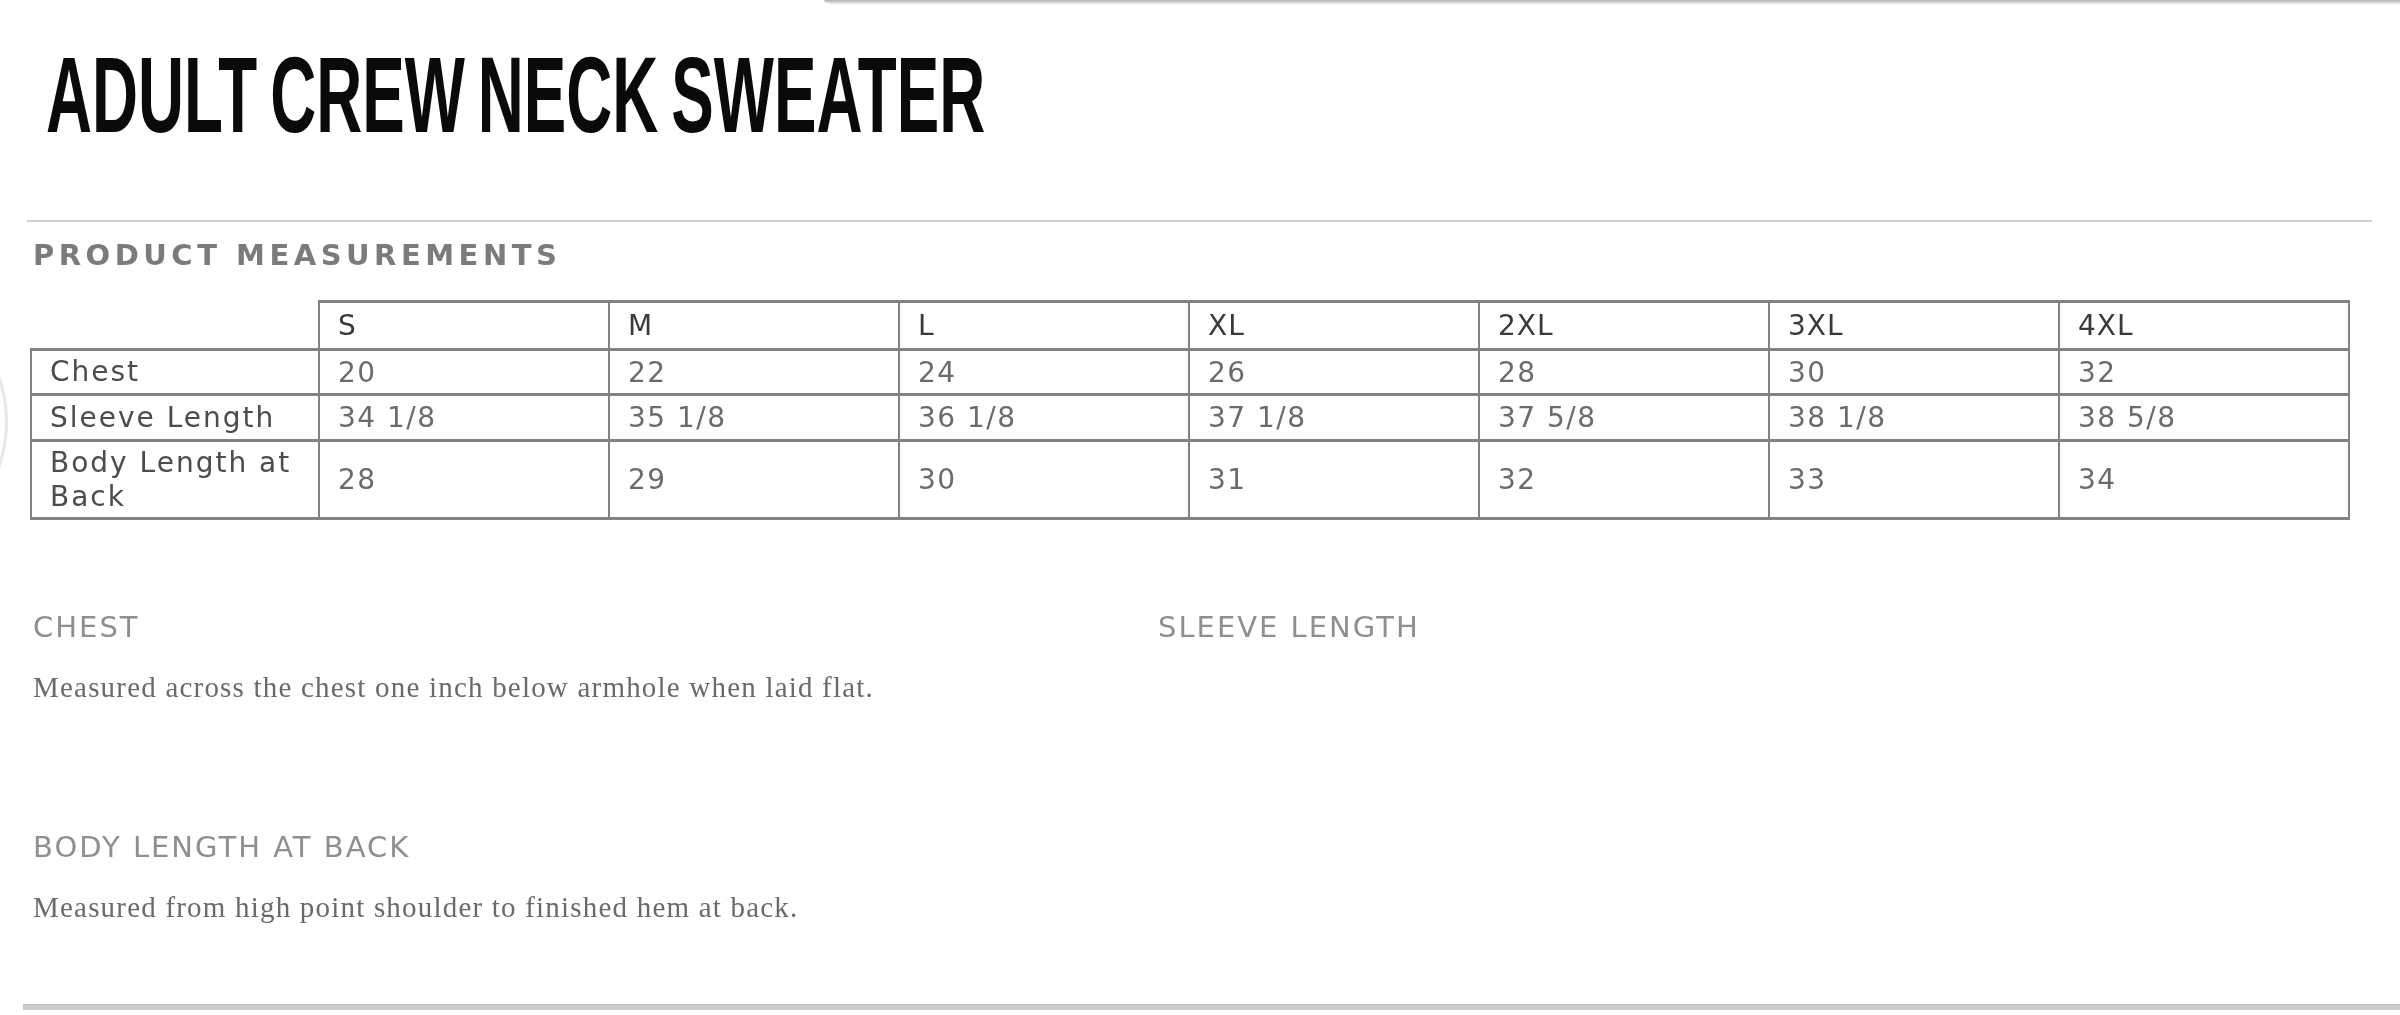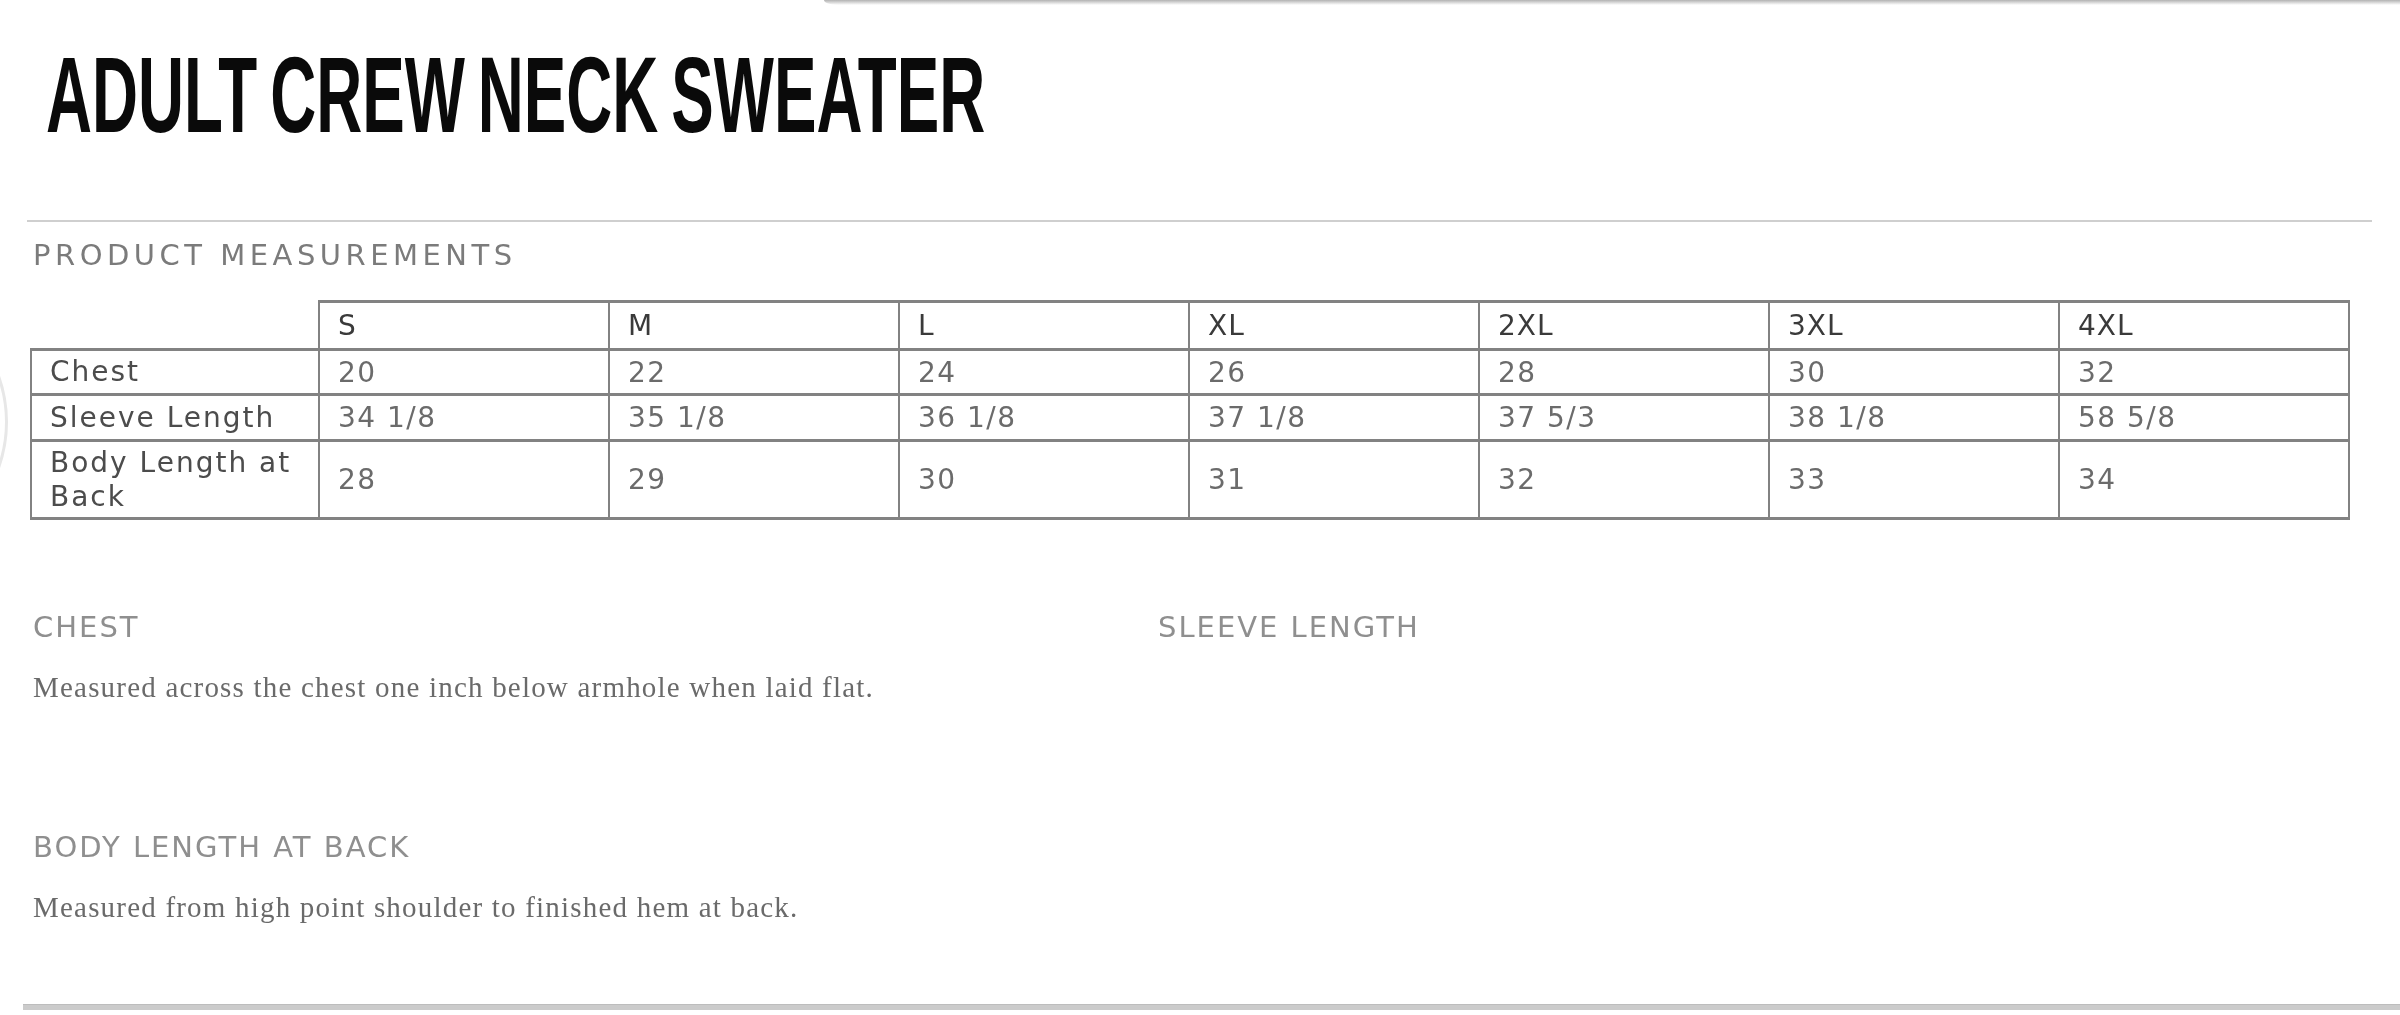--- a/index.html
+++ b/index.html
@@ -52,21 +52,21 @@
     left: 27px; top: 220px;
     width: 2345px; height: 2px;
     background: #cfcfcf;
   }
 
   
   .section-heading {
     position: absolute;
     left: 33px; top: 238px;
     font-size: 29px;
-    font-weight: 400;
+    font-weight: 700;
     letter-spacing: 4.5px;
     color: #7b7b7b;
     text-align: center;
   }
 
   
   .size-table {
     position: absolute;
     left: 30px; top: 300px;
     border-collapse: collapse;
@@ -172,23 +172,23 @@
       <td class="cell-value">28</td>
       <td class="cell-value">30</td>
       <td class="cell-value">32</td>
     </tr>
     <tr class="r2">
       <td class="row-label">Sleeve Length</td>
       <td class="cell-value">34 1/8</td>
       <td class="cell-value">35 1/8</td>
       <td class="cell-value">36 1/8</td>
       <td class="cell-value">37 1/8</td>
-      <td class="cell-value">37 5/3</td>
+      <td class="cell-value">37 5/8</td>
       <td class="cell-value">38 1/8</td>
-      <td class="cell-value">58 5/8</td>
+      <td class="cell-value">38 5/8</td>
     </tr>
     <tr class="r3">
       <td class="row-label">Body Length at Back</td>
       <td class="cell-value">28</td>
       <td class="cell-value">29</td>
       <td class="cell-value">30</td>
       <td class="cell-value">31</td>
       <td class="cell-value">32</td>
       <td class="cell-value">33</td>
       <td class="cell-value">34</td>

